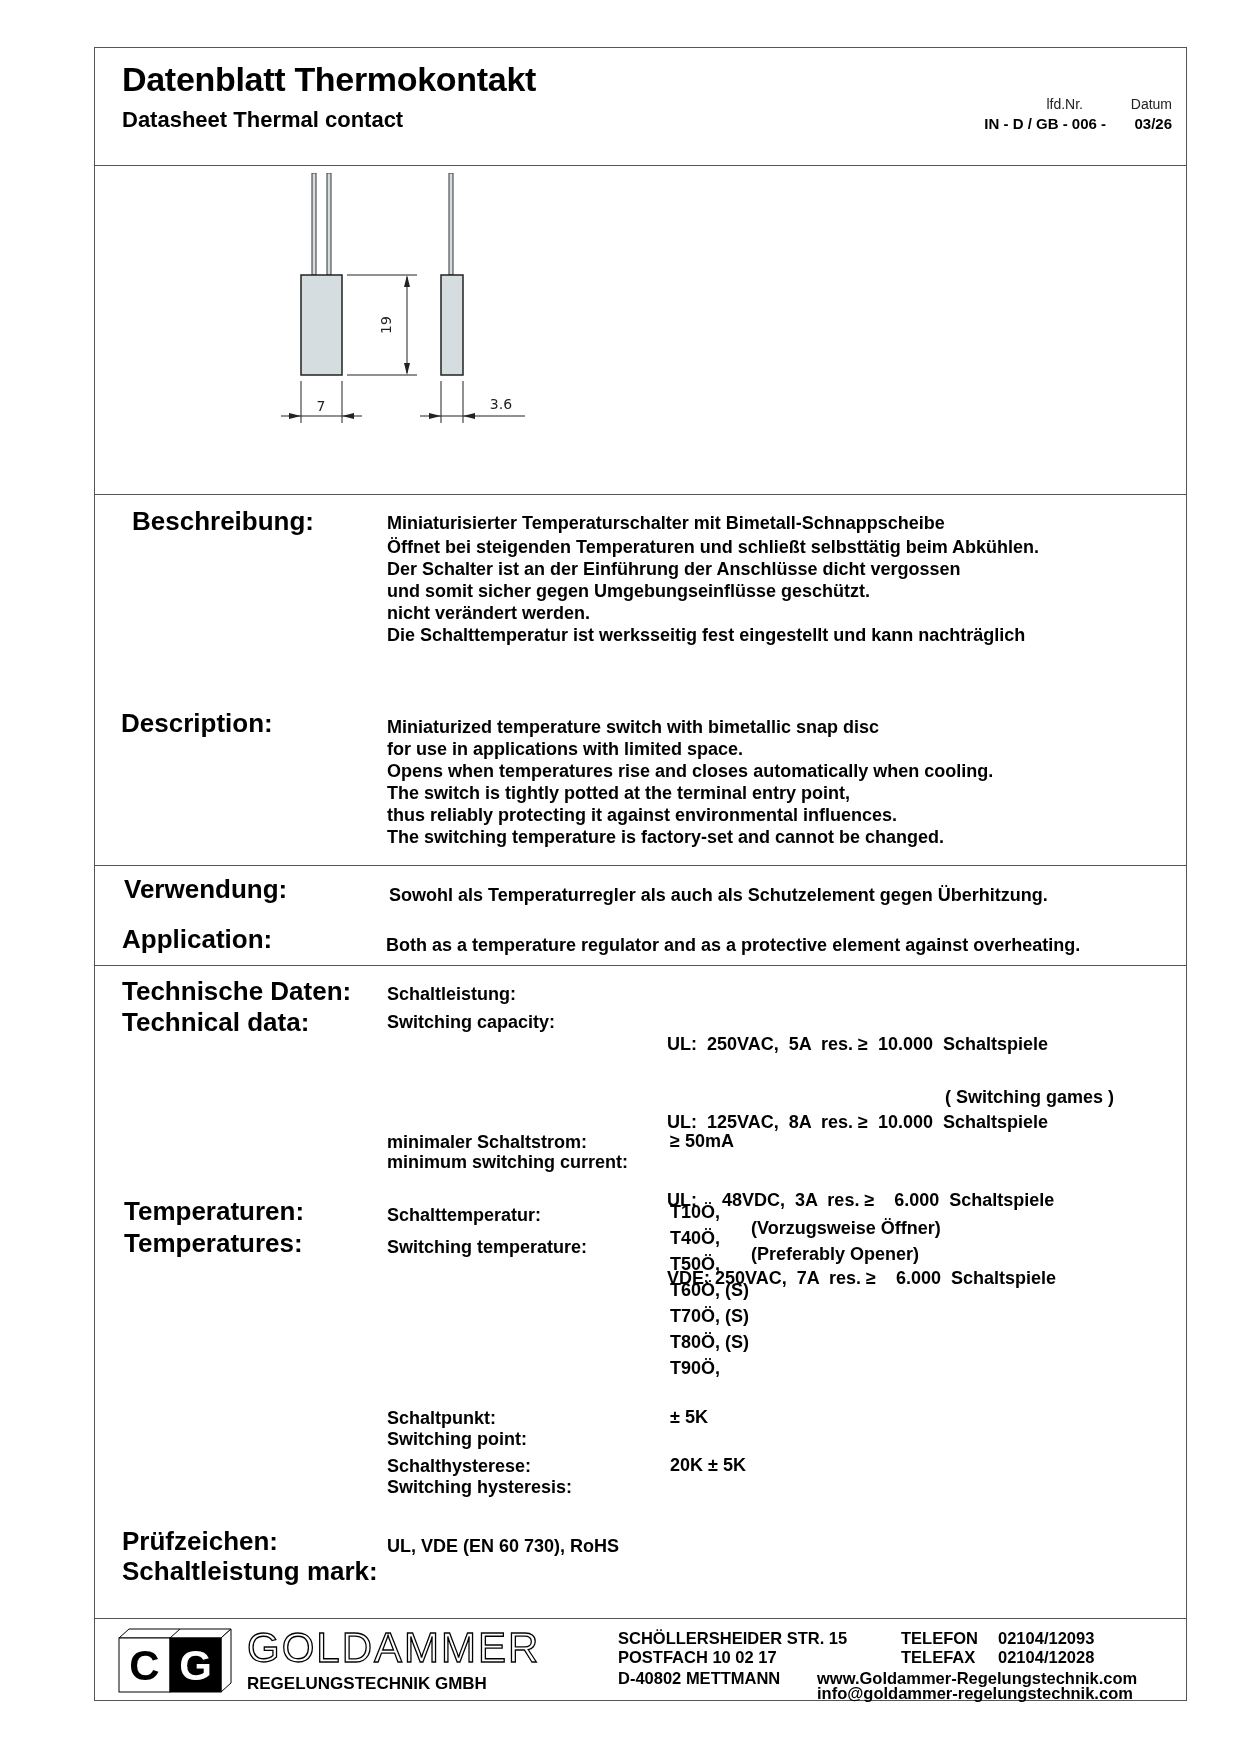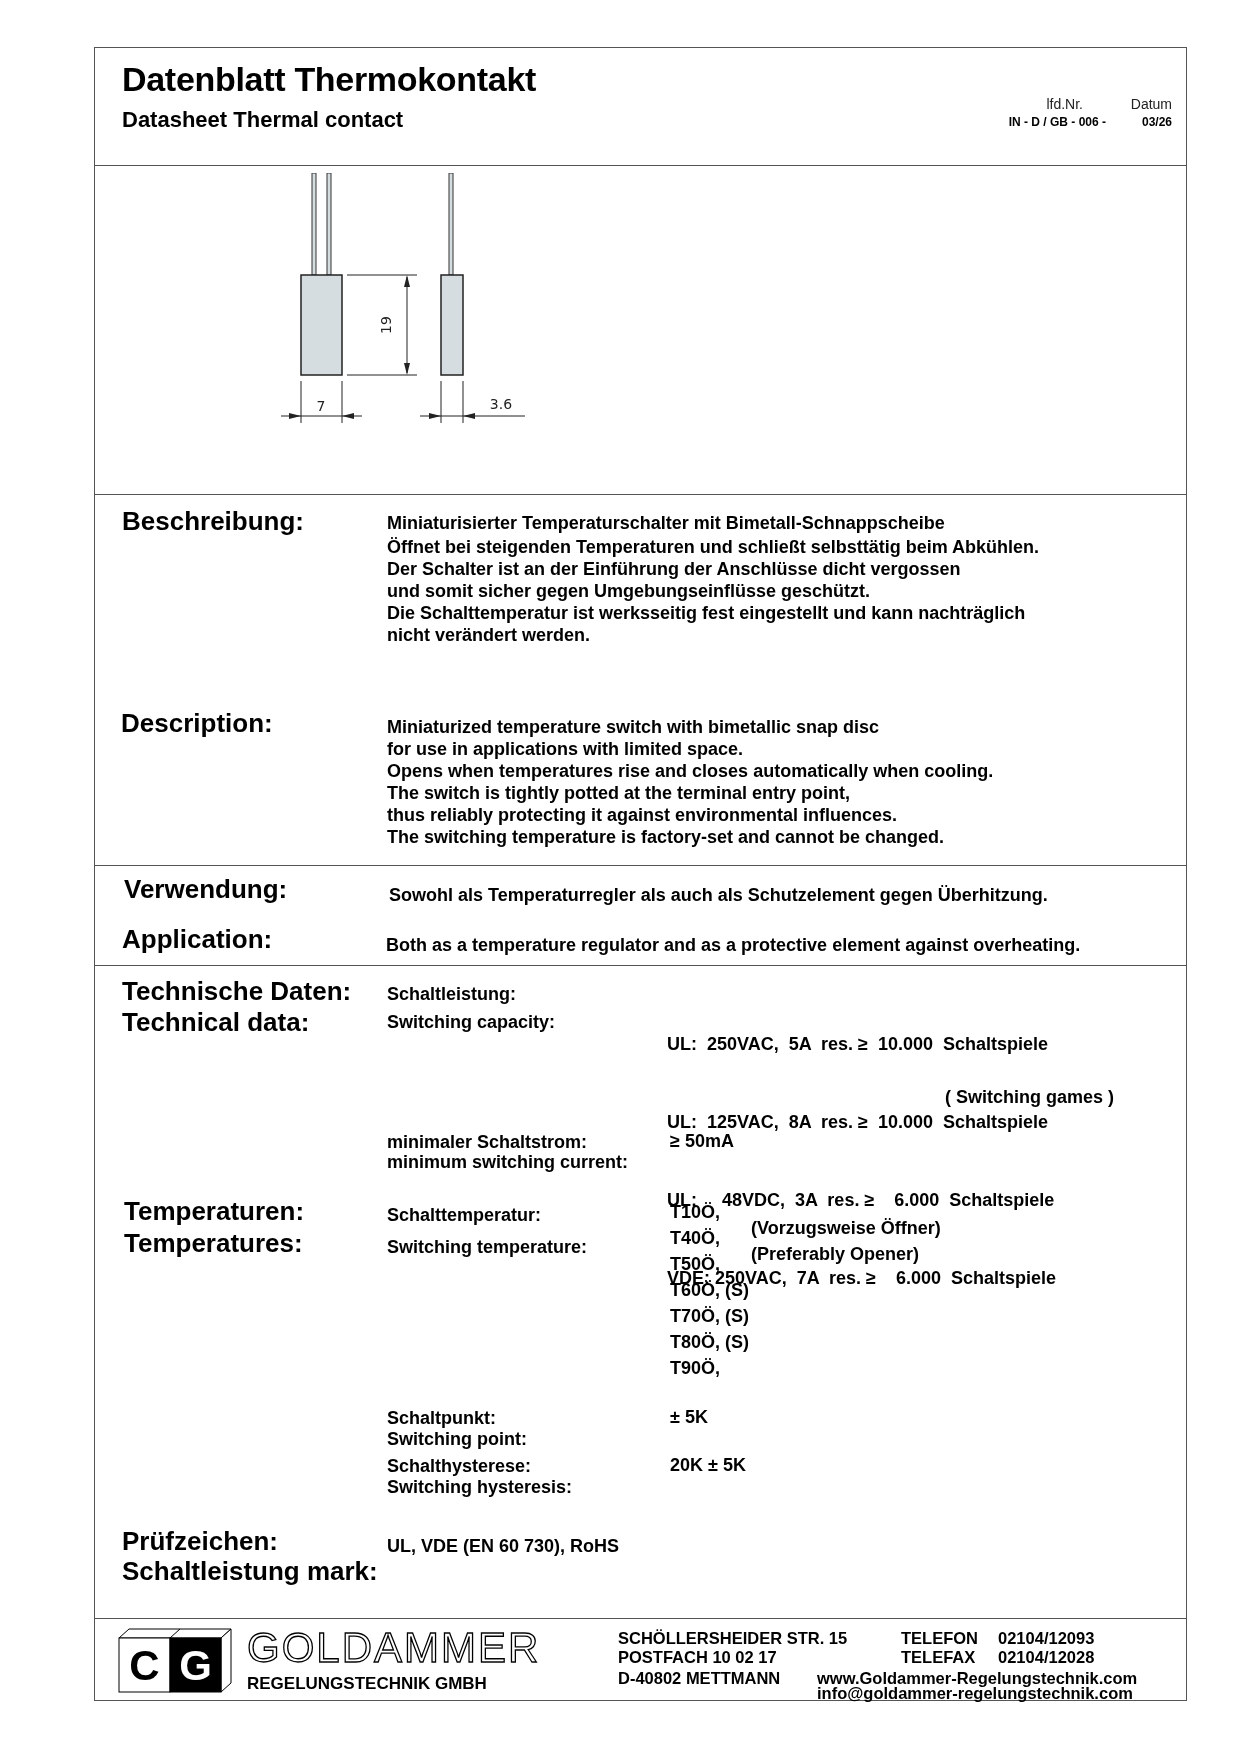--- a/index.html
+++ b/index.html
@@ -3,21 +3,21 @@
 <meta charset="utf-8">
 <style>
   html, body { margin:0; padding:0; background:#ffffff; }
   body { width:1240px; height:1755px; position:relative; font-family:"Liberation Sans", sans-serif; color:#000; }
   .page { position:absolute; left:94px; top:47px; width:1093px; height:1654px; border:1.5px solid #555; box-sizing:border-box;padding-left:43px; }
   .hline { position:absolute; left:0; width:100%; height:0; border-top:1.5px solid #555; }
   .abs { position:absolute; white-space:nowrap; }
   .title { font-size:34px; font-weight:bold; letter-spacing:-0.3px; }
   .subtitle { font-size:22px; font-weight:bold; }
   .doc-label { font-size:14px; color:#222; }
-  .doc-val { font-size:12px; font-weight:bold; }
+  .doc-val { font-size:15px; font-weight:bold; }
   .sec-head { font-size:26px; font-weight:bold; }
   .body-text { font-size:18px; font-weight:bold; line-height:22px; }
   .lbl { font-size:18px; font-weight:bold; line-height:21px; }
   .val { font-size:18px; font-weight:bold; line-height:26px; }
   .footer-text { font-size:16.5px; font-weight:bold; line-height:19px; }
   .logo-text { font-size:42px; font-weight:normal; color:#fff; -webkit-text-stroke:1.3px #000; letter-spacing:2px; }
 </style>
 </head>
 <body>
 
@@ -60,28 +60,28 @@
       <line x1="256" y1="208" x2="256" y2="250" stroke="#222" stroke-width="1"></line>
       <line x1="278" y1="208" x2="278" y2="250" stroke="#222" stroke-width="1"></line>
       <line x1="235" y1="243" x2="340" y2="243" stroke="#222" stroke-width="1"></line>
       <polygon points="256,243 244,240 244,246" fill="#222"></polygon>
       <polygon points="278,243 290,240 290,246" fill="#222"></polygon>
       <text x="316" y="236" font-size="14" fill="#222" font-family="DejaVu Sans, sans-serif" text-anchor="middle">3.6</text>
     </svg>
   </div>
   <div class="hline" style="top:446px;"></div>
 
-  <div class="abs sec-head" style="left:27px; top:458px;">Beschreibung:</div>
+  <div class="abs sec-head" style="left:37px; top:458px;">Beschreibung:</div>
   <div class="abs body-text" style="left:292px; top:464px;">
     <div>Miniaturisierter Temperaturschalter mit Bimetall-Schnappscheibe</div>
     <div style="margin-top:2px;">Öffnet bei steigenden Temperaturen und schließt selbsttätig beim Abkühlen.</div>
     <div>Der Schalter ist an der Einführung der Anschlüsse dicht vergossen</div>
     <div>und somit sicher gegen Umgebungseinflüsse geschützt.</div>
+    <div>nicht verändert werden.</div>
     <div>Die Schalttemperatur ist werksseitig fest eingestellt und kann nachträglich</div>
-    <div>nicht verändert werden.</div>
   </div>
 
   <div class="abs sec-head" style="left:26px; top:660px;">Description:</div>
   <div class="abs body-text" style="left:292px; top:668px;">
     <div>Miniaturized temperature switch with bimetallic snap disc</div>
     <div>for use in applications with limited space.</div>
     <div>Opens when temperatures rise and closes automatically when cooling.</div>
     <div>The switch is tightly potted at the terminal entry point,</div>
     <div>thus reliably protecting it against environmental influences.</div>
     <div>The switching temperature is factory-set and cannot be changed.</div>

